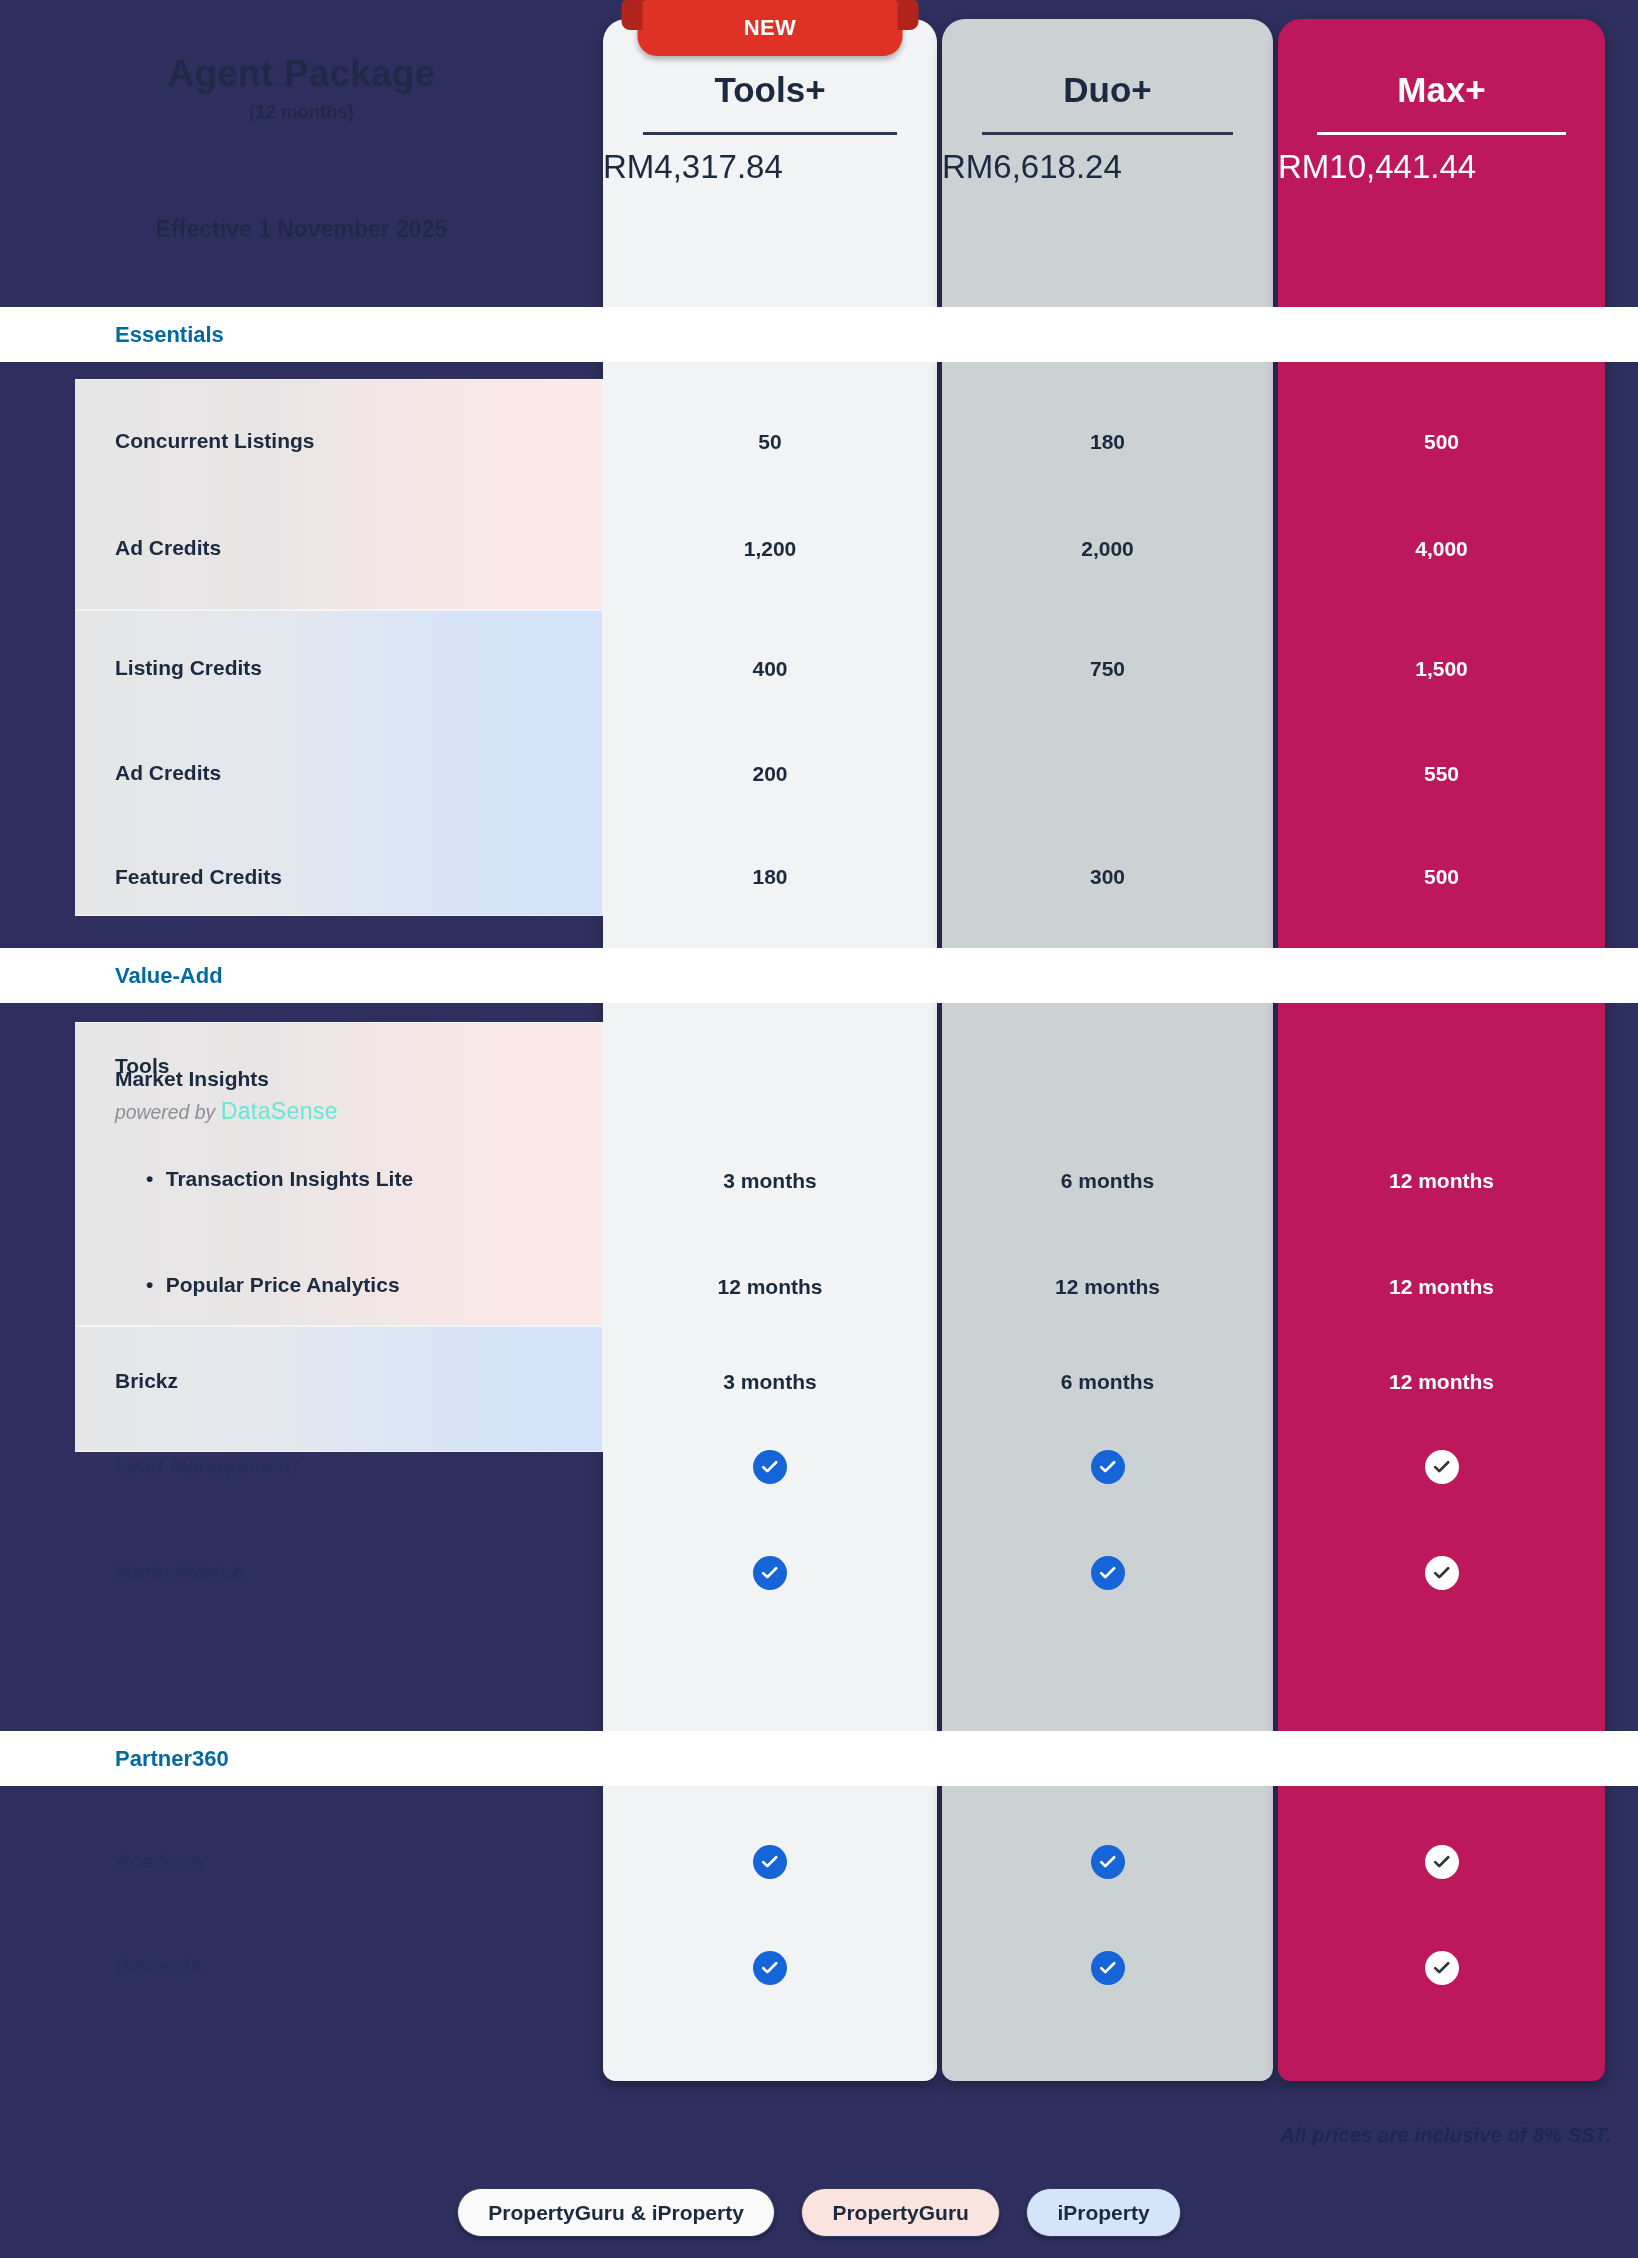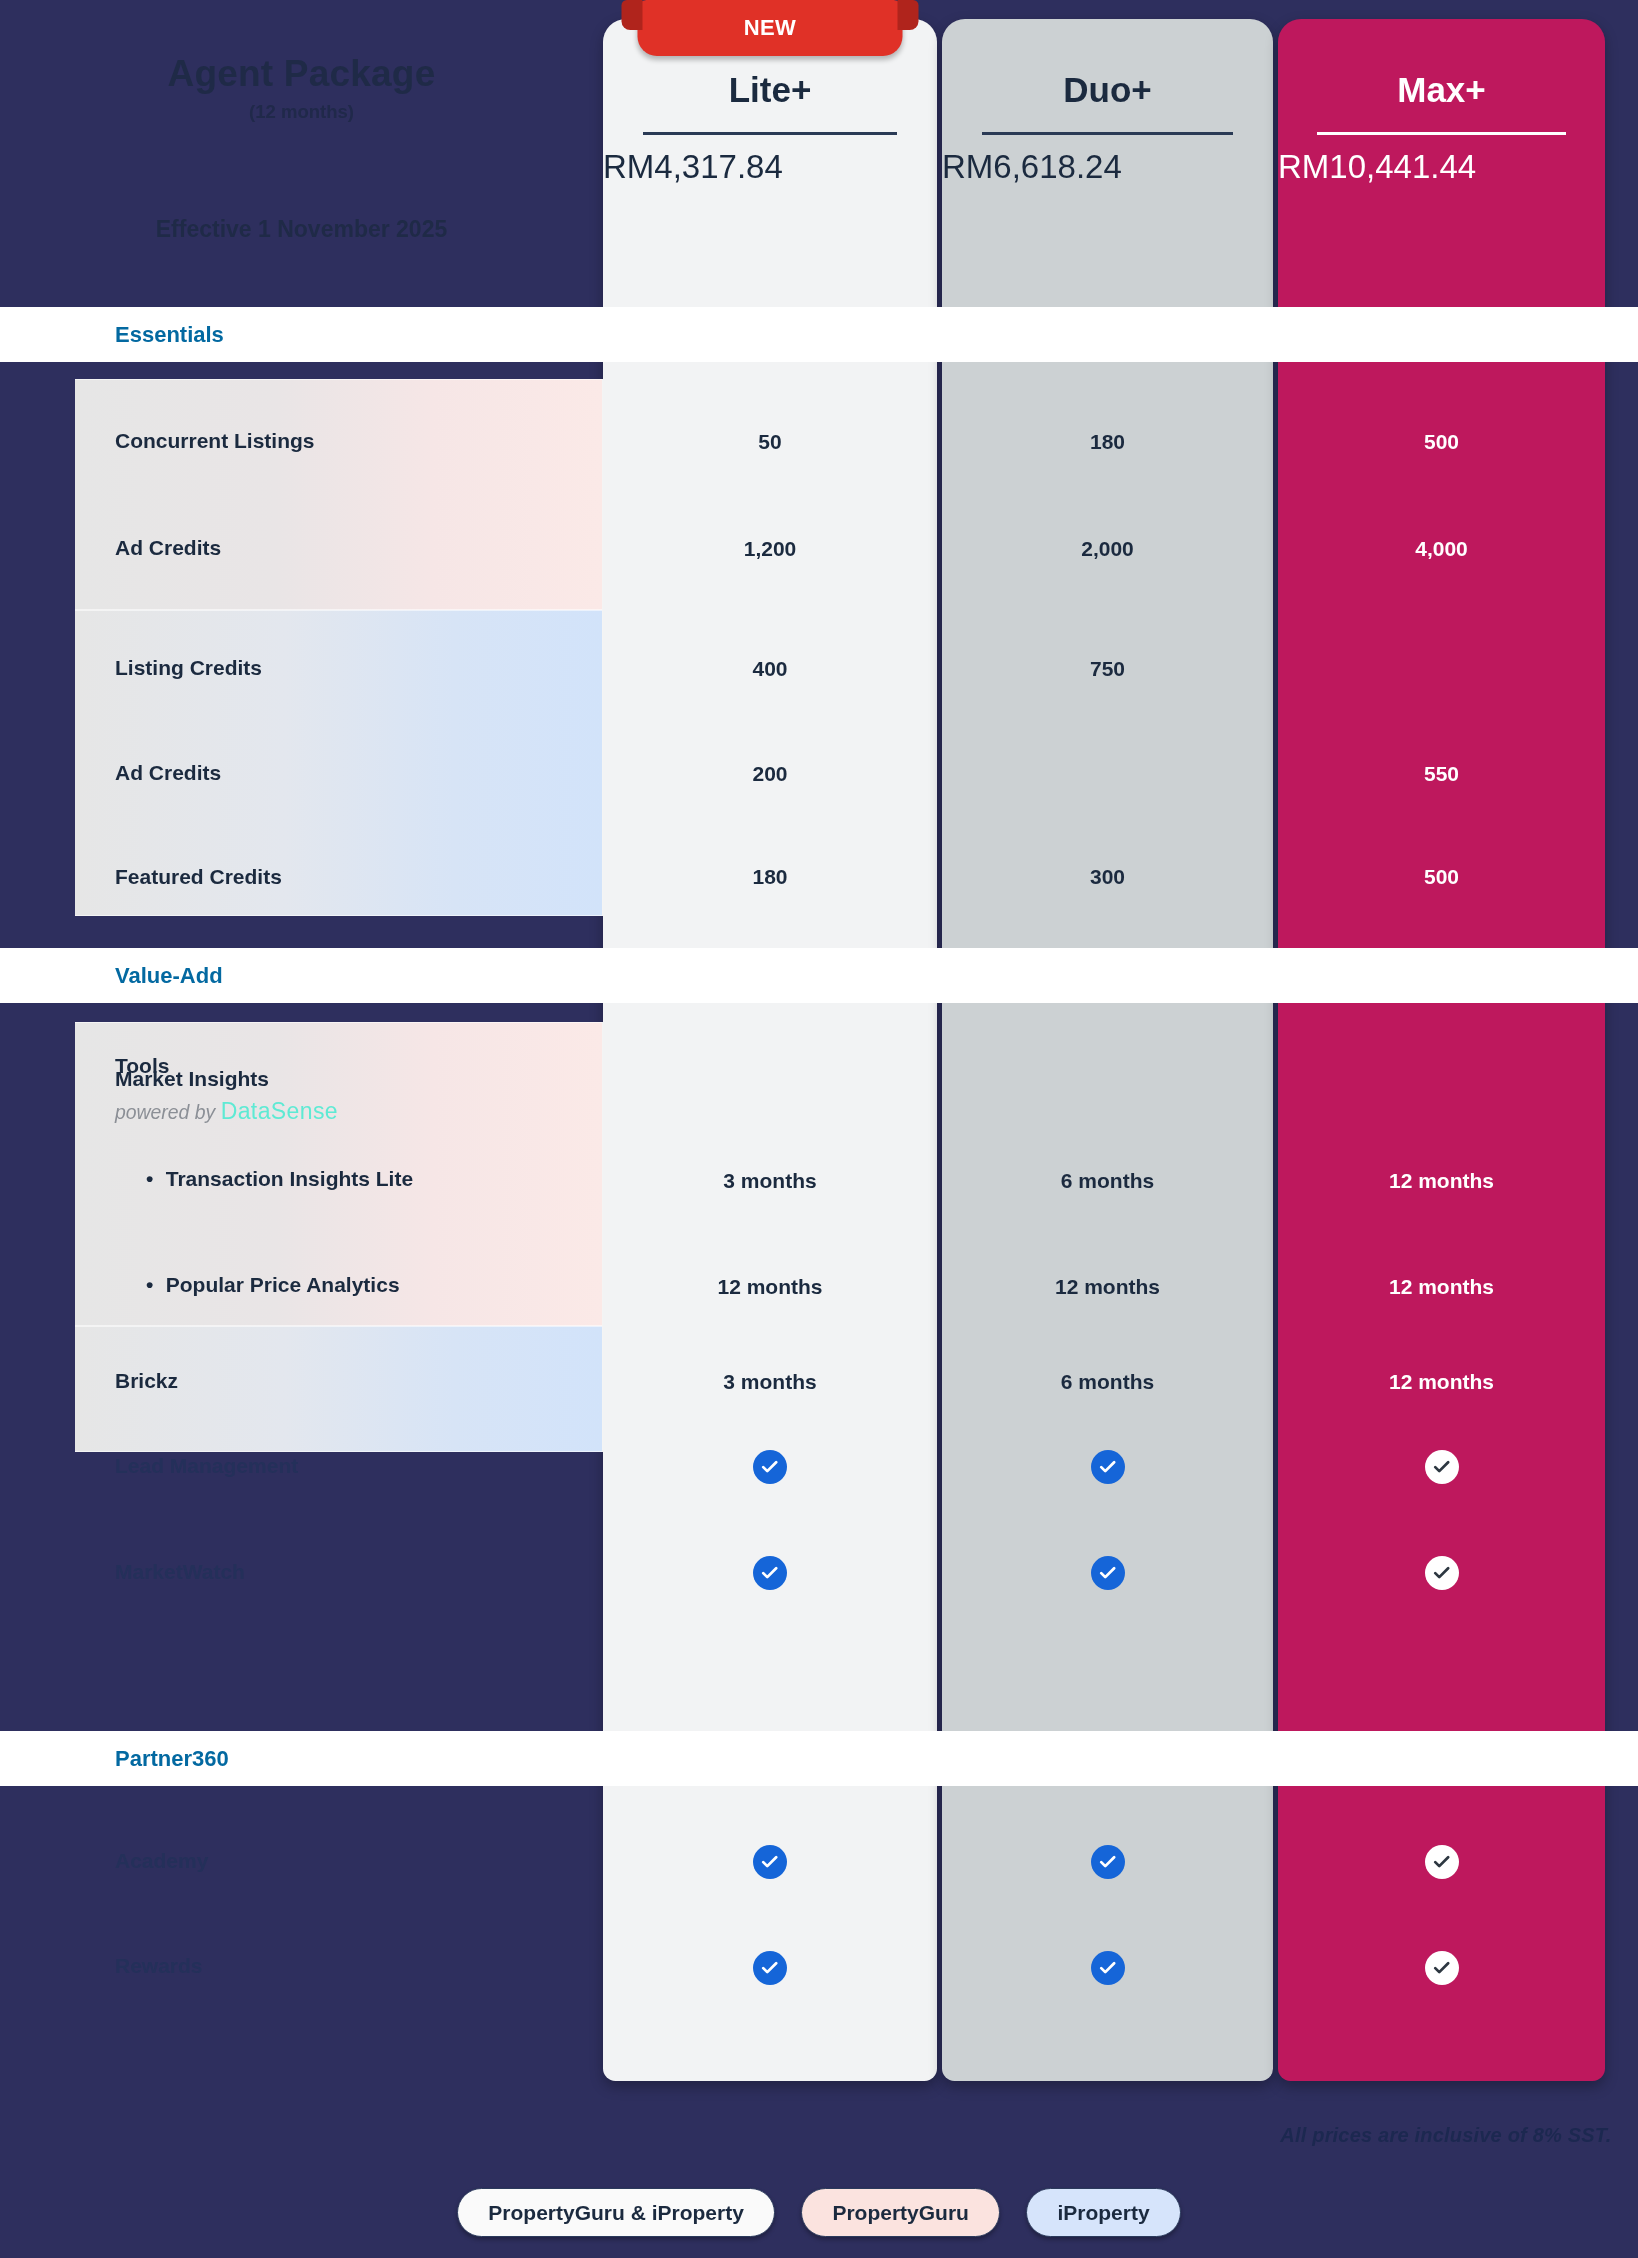--- a/index.html
+++ b/index.html
@@ -178,21 +178,21 @@
   <div class="tint t-pg2" style="left:942px; top:1022px; width:331px; height:304px;"></div>
   <div class="tint t-pg3" style="left:1278px; top:1022px; width:327px; height:304px;"></div>
 
   <div class="tint t-ip1" style="left:603px; top:1326px; width:334px; height:126px;"></div>
   <div class="tint t-ip2" style="left:942px; top:1326px; width:331px; height:126px;"></div>
   <div class="tint t-ip3" style="left:1278px; top:1326px; width:327px; height:126px;"></div>
 
   <div class="card card-core">
     <div class="cardtop">
       <div class="ribbon">NEW</div>
-      <div class="plan-name">Lite+</div>
+      <div class="plan-name">Tools+</div>
       <div class="plan-rule"></div>
       <div class="plan-price">RM4,317.84</div>
     </div>
   </div>
 
   <div class="card card-duo">
     <div class="cardtop">
       <div class="plan-name">Duo+</div>
       <div class="plan-rule"></div>
       <div class="plan-price">RM6,618.24</div>
@@ -220,20 +220,21 @@
   <div class="cell c3 light" style="top:415px; height:53px;">500</div>
 
   <div class="lrow" style="top:536px;">Ad Credits</div>
   <div class="cell c1" style="top:522px; height:53px;">1,200</div>
   <div class="cell c2" style="top:522px; height:53px;">2,000</div>
   <div class="cell c3 light" style="top:522px; height:53px;">4,000</div>
 
   <div class="lrow" style="top:656px;">Listing Credits</div>
   <div class="cell c1" style="top:642px; height:53px;">400</div>
   <div class="cell c2" style="top:642px; height:53px;">750</div>
+  <div class="cell c3 light" style="top:642px; height:53px;">1,500</div>
 
   <div class="lrow" style="top:761px;">Ad Credits</div>
   <div class="cell c1" style="top:747px; height:53px;">200</div>
   <div class="cell c3 light" style="top:747px; height:53px;">550</div>
 
   <div class="lrow" style="top:865px;">Featured Credits</div>
   <div class="cell c1" style="top:850px; height:53px;">180</div>
   <div class="cell c2" style="top:850px; height:53px;">300</div>
   <div class="cell c3 light" style="top:850px; height:53px;">500</div>
 

